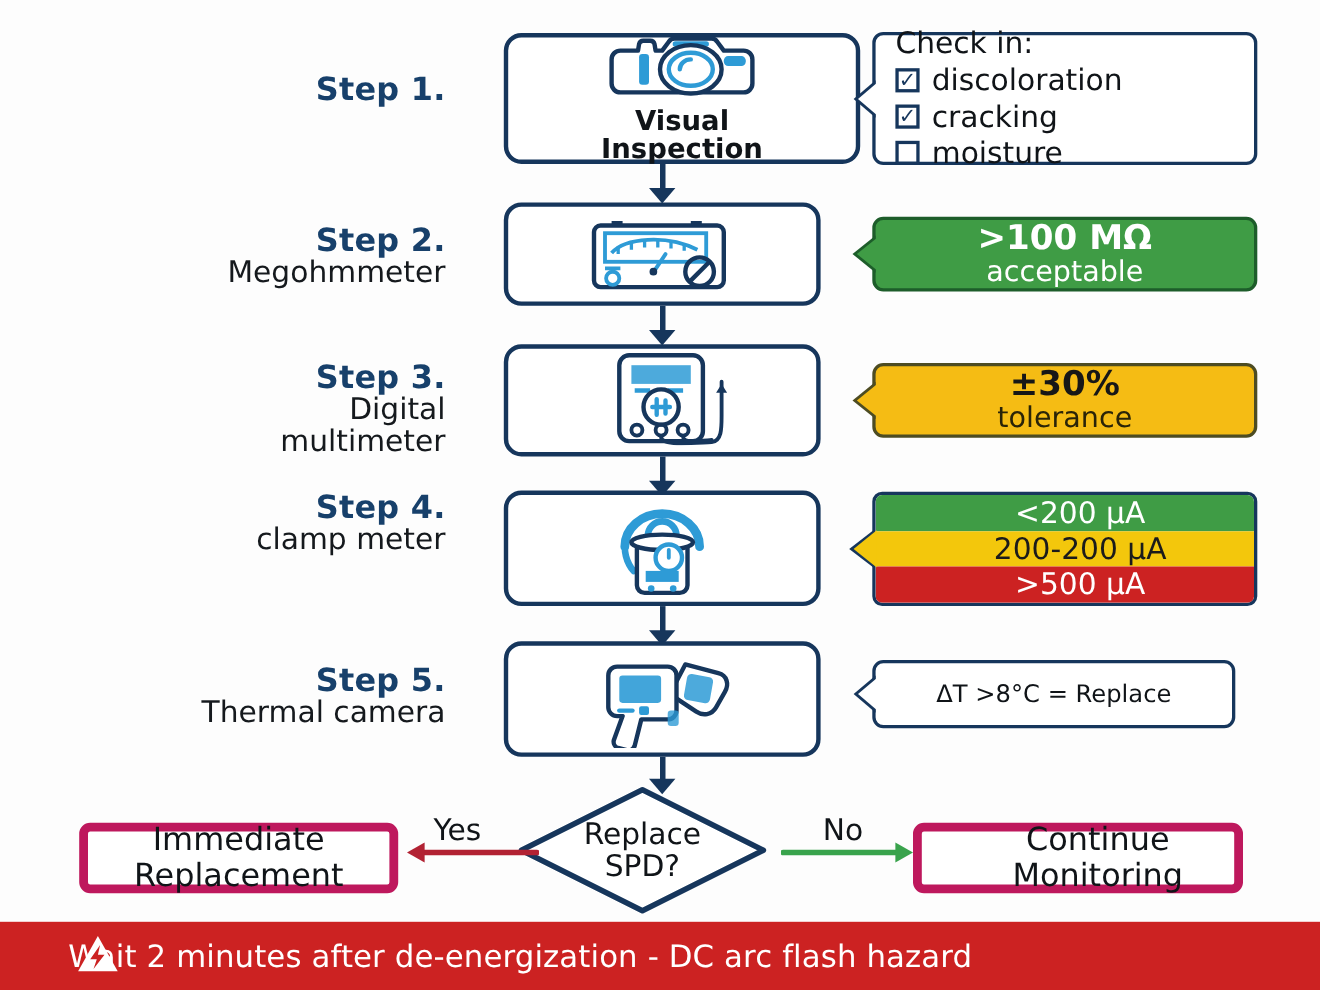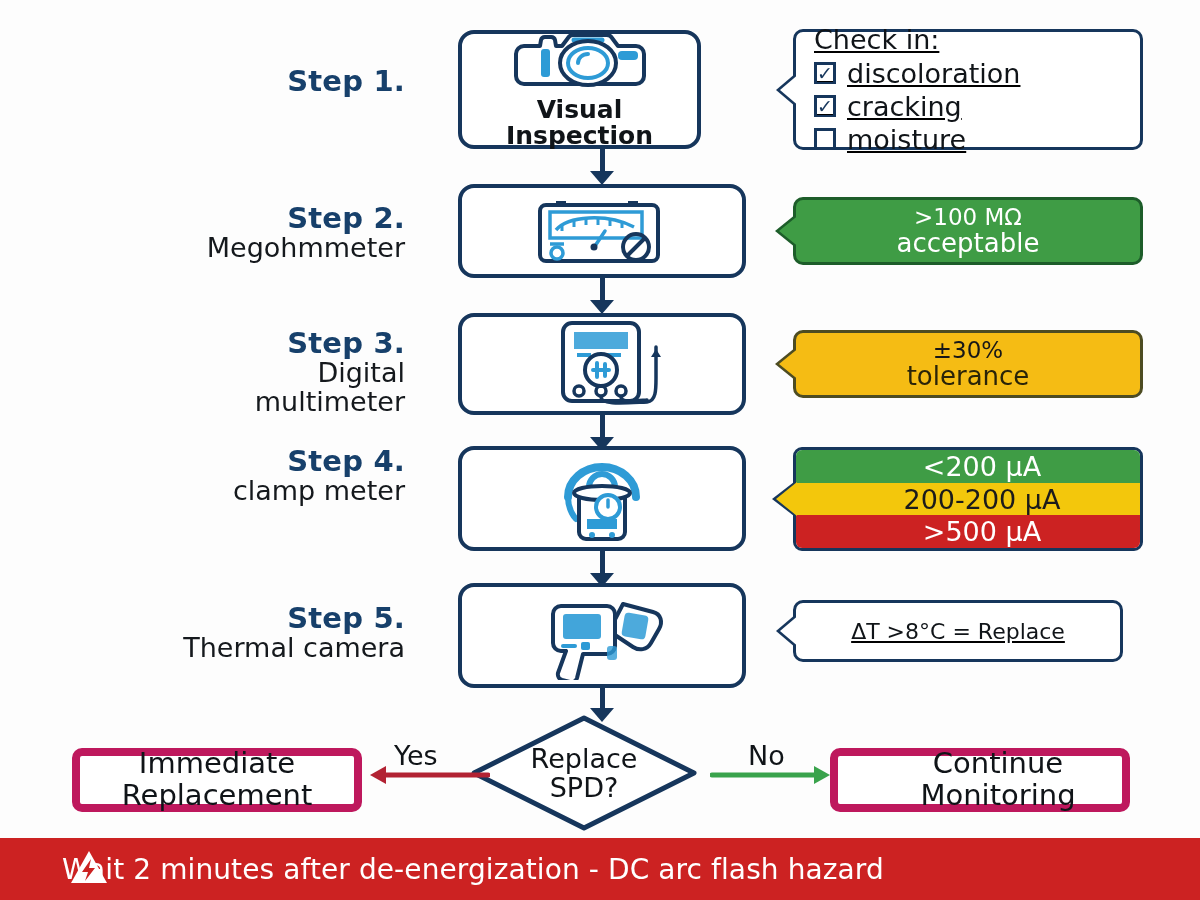--- a/index.html
+++ b/index.html
@@ -79,37 +79,37 @@
     flex-direction:column;
     justify-content:center;
   }
   .callout .tail{
     position:absolute;
     width:0;height:0;
     border-top:17px solid transparent;
     border-bottom:17px solid transparent;
   }
 
-  .callout-white{background:#ffffff;text-decoration:underline;}
+  .callout-white{background:#ffffff;}
   .callout-green{background:#3f9c45;border-color:#1d5d2a;}
   .callout-yellow{background:#f5bc14;border-color:#4d4c22;}
 
   
   #checklist{padding:8px 14px 8px 18px;}
   .chk-title{font-size:27px;color:#101418;margin-bottom:2px;}
   .chk-row{display:flex;align-items:center;gap:11px;margin:1px 0;}
   .chk-box{
     width:22px;height:22px;border:3px solid #16365c;box-sizing:border-box;
     display:flex;align-items:center;justify-content:center;
     font-size:19px;color:#16365c;font-weight:bold;line-height:1;
   }
   .chk-text{font-size:27px;color:#101418;}
 
   
-  .co-big{font-size:23px;font-weight:normal;text-align:center;line-height:1.05;}
+  .co-big{font-size:31px;font-weight:bold;text-align:center;line-height:1.05;}
   .co-small{font-size:26px;text-align:center;line-height:1.1;}
   .green-txt{color:#ffffff;}
   .yellow-big{color:#171717;}
   .yellow-small{color:#2a2408;}
 
   
   #traffic{
     position:absolute;box-sizing:border-box;
     border:3px solid #16365c;border-radius:9px;overflow:hidden;
     display:flex;flex-direction:column;background:#fff;
@@ -163,21 +163,21 @@
 </style>
 </head>
 <body>
 
 <div id="root">
 
   <div class="step-label" style="left:140px;top:66px;width:265px;">
     <div class="step-title">Step 1.</div>
   </div>
 
-  <div class="card" style="left:458px;top:30px;width:243px;height:119px;">
+  <div class="card" style="left:458px;top:30px;width:324px;height:119px;">
     <span>
       <svg width="140" height="62" viewBox="0 0 140 62">
         <path d="M14 16h16l1-6a4 4 0 0 1 4-3h6a4 4 0 0 1 4 3l1 6h6l6-8a6 6 0 0 1 5-3h34a6 6 0 0 1 5 3l6 8h18a8 8 0 0 1 8 8v22a8 8 0 0 1-8 8H14a8 8 0 0 1-8-8V24a8 8 0 0 1 8-8z" fill="#fff" stroke="#16365c" stroke-width="4" stroke-linejoin="round"></path>
         <rect x="31" y="19" width="9" height="28" rx="3" fill="#2e9bd6"></rect>
         <rect x="108" y="21" width="20" height="9" rx="4" fill="#2e9bd6"></rect>
         <path d="M64 10h28" stroke="#2e9bd6" stroke-width="5" stroke-linecap="round"></path>
         <ellipse cx="78" cy="33" rx="28" ry="22" fill="#fff" stroke="#16365c" stroke-width="4"></ellipse>
         <ellipse cx="78" cy="33" rx="20" ry="15" fill="none" stroke="#2e9bd6" stroke-width="4"></ellipse>
         <path d="M68 33a10 9 0 0 1 10-9" fill="none" stroke="#2e9bd6" stroke-width="4" stroke-linecap="round"></path>
       </svg>

